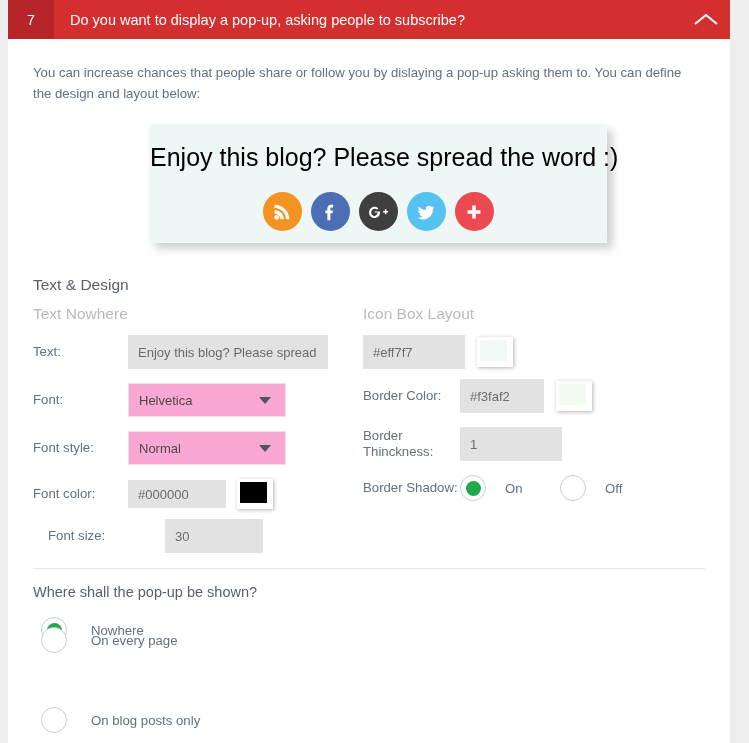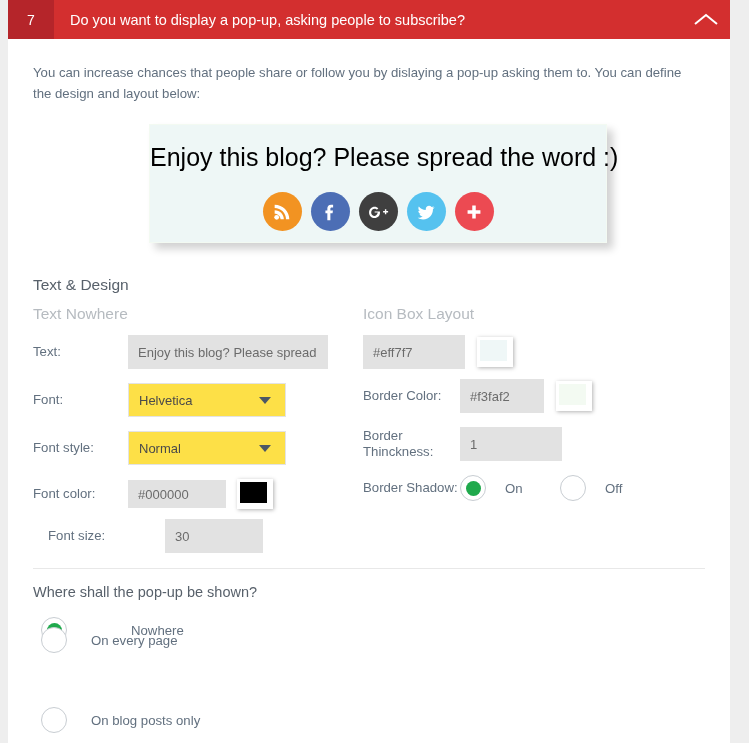--- a/index.html
+++ b/index.html
@@ -157,21 +157,21 @@
     background: #e2e2e2;
     border: none;
     font-size: 13px;
     color: #6b6b6b;
     font-family: "Liberation Sans", sans-serif;
     padding: 0 10px;
     box-sizing: border-box;
     outline: none;
   }
   .fselect {
-    background: #fde047;
+    background: #f9a8d4;
     border: 1px solid #e3e3e3;
     font-size: 13px;
     color: #4a4a4a;
     box-sizing: border-box;
     display: flex;
     align-items: center;
     padding: 0 10px;
     position: relative;
   }
   .fselect .caret {
@@ -361,21 +361,21 @@
           </div>
         <div class="radio-label" style="margin-left:19px; width:55px;">On</div>
         <div class="radio off"></div>
         <div class="radio-label" style="margin-left:19px;">Off</div>
       </div>
 
       <div class="divider"></div>
 
       <div class="section-title" style="left:25px; top:545px; font-size:14.5px;">Where shall the pop-up be shown?</div>
 
-      <div class="choice-row" style="left:33px; top:578px;gap:40px;">
+      <div class="choice-row" style="left:33px; top:578px;">
         <div class="radio">
             <div class="dot"></div>
           </div>
         <div class="radio-label">Nowhere</div>
       </div>
 
       <div class="choice-row" style="left:33px; top:588px;">
         <div class="radio off"></div>
         <div class="radio-label">On every page</div>
       </div>

